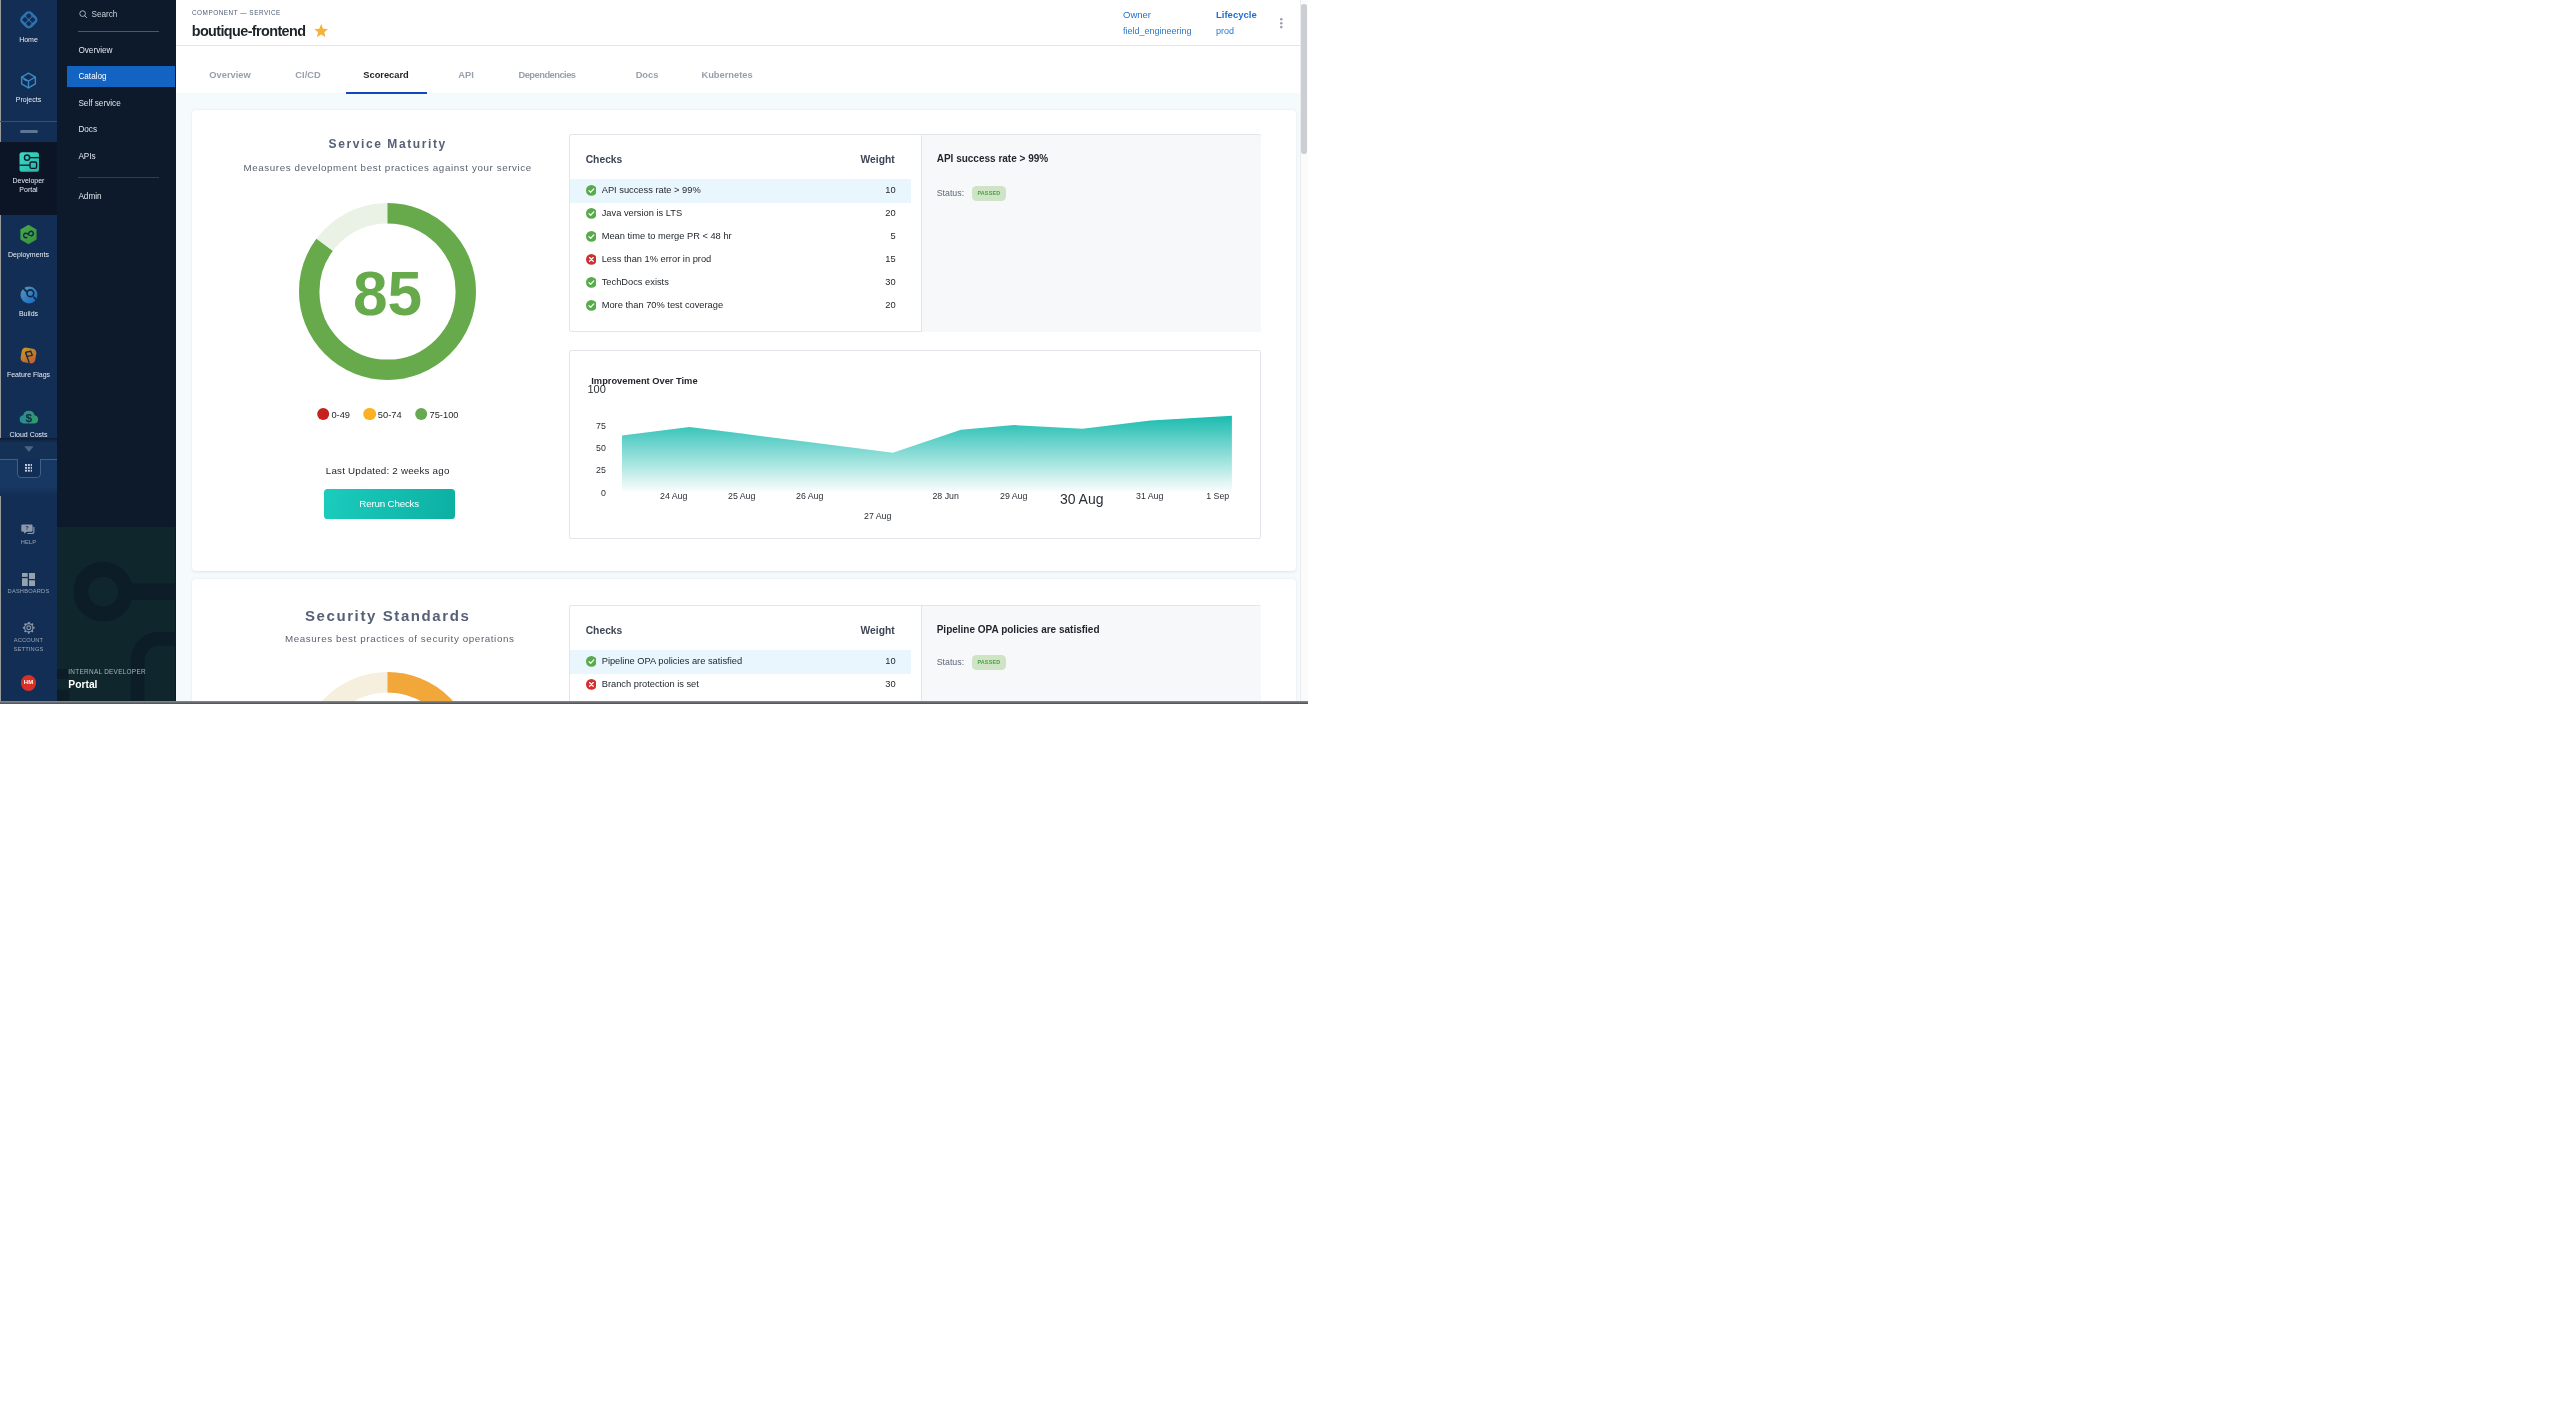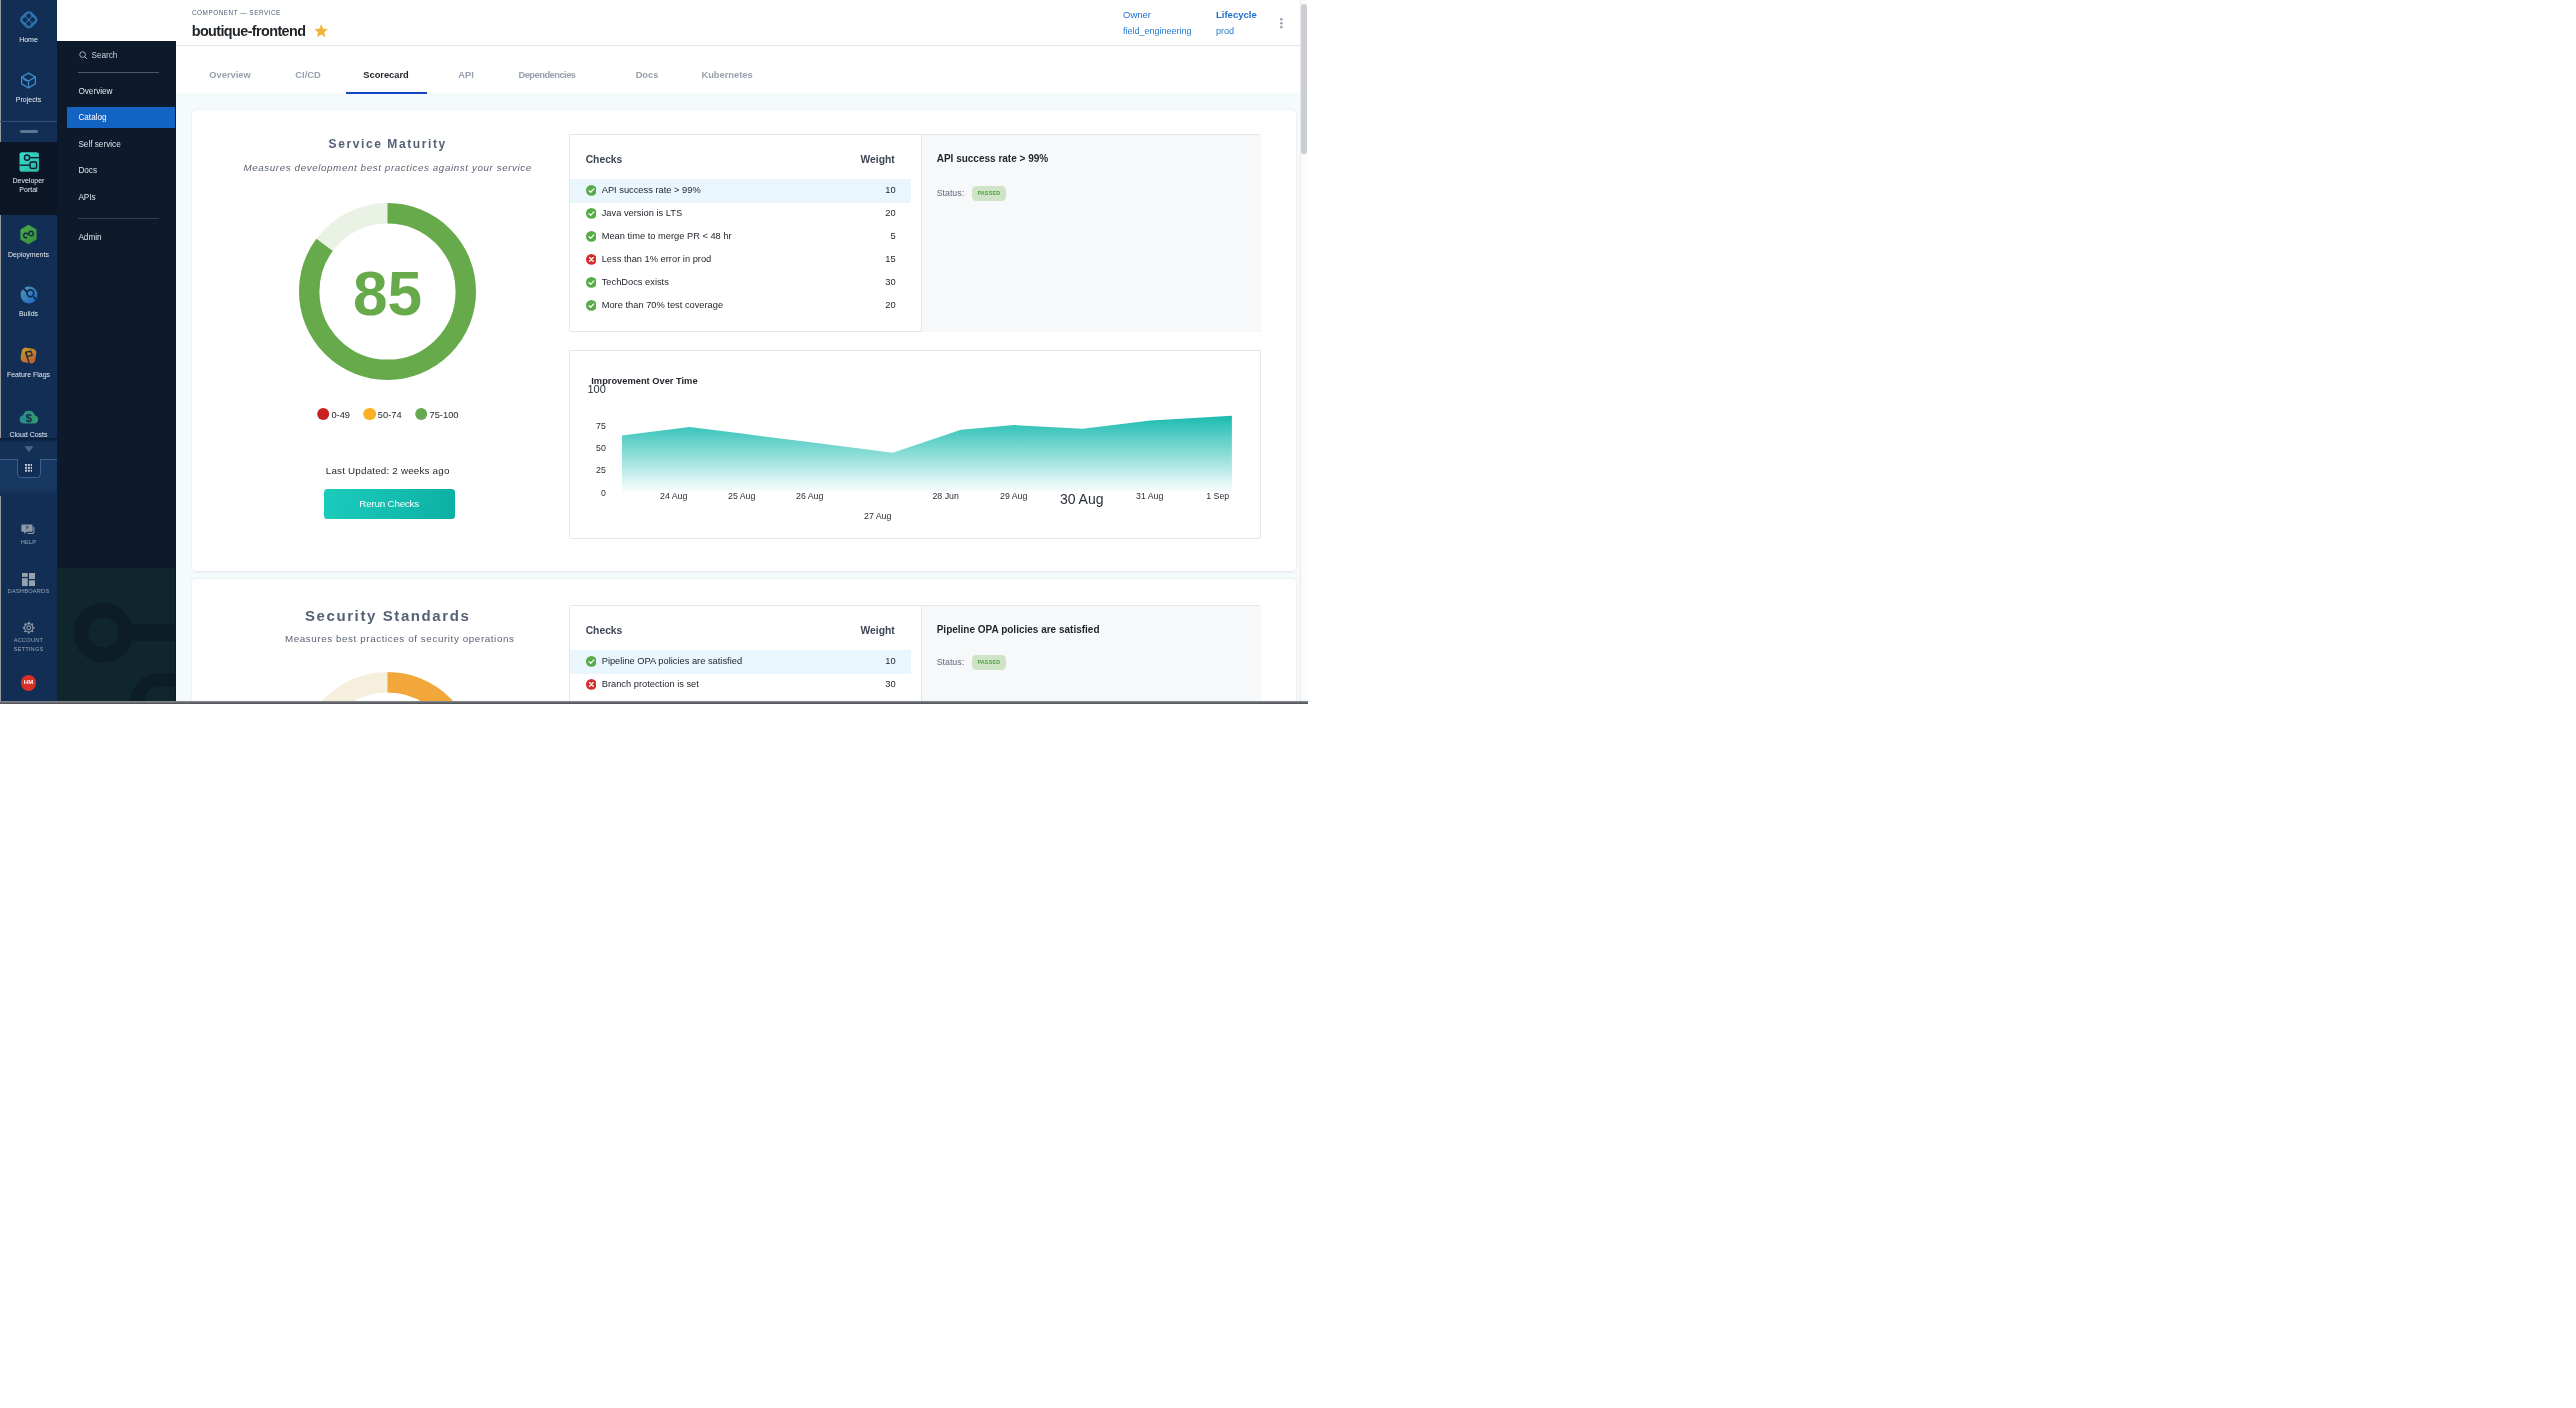--- a/index.html
+++ b/index.html
@@ -15,21 +15,21 @@
 .rlabel { color:#e7ecf3; font-size:7px; line-height:8.8px; }
 .rlabel2 { color:#9aa6b5; font-size:5.7px; line-height:7.2px; letter-spacing:0.2px; }
 #rail .divline { position:absolute; left:0; top:121px; width:57px; height:0.5px; background:#31517a; }
 #rail .dash { position:absolute; left:19.6px; top:130px; width:18px; height:2.6px; border-radius:1.5px; background:#5d7694; }
 #rail .active { position:absolute; left:0; top:142px; width:57px; height:73px; background:#0b1526; }
 #rail .band { position:absolute; left:0; top:438px; width:57px; height:20.6px; background:linear-gradient(rgba(3,9,20,0.5), rgba(3,9,20,0) 4.6px), #143055; }
 #rail .band2 { position:absolute; left:0; top:459px; width:57px; height:37px; background:linear-gradient(#183864 70%, #132e55); border-top:0.5px solid #40608c; }
 #rail .gridbtn { position:absolute; left:17px; top:459px; width:24px; height:18.5px; border:0.6px solid #3b6191; border-top:none; border-radius:0 0 4.6px 4.6px; background:#132e55; }
 
 
-#snav { position:absolute; left:57px; top:0; width:136px; height:704px; background:#0c1a2b;margin-top:41px; }
+#snav { position:absolute; left:57px; top:0; width:136px; height:704px; background:#0c1a2b; }
 #snav .search { position:absolute; left:21.6px; top:10.3px; color:#ccd4dd; font-size:8.2px; }
 #snav .sline { position:absolute; left:21px; top:31px; width:81px; height:0.5px; background:rgba(160,175,192,0.42); }
 .mitem { position:absolute; left:21.4px; color:#dfe6ee; font-size:8.2px; }
 #snav .hl { position:absolute; left:10.3px; top:66px; width:108px; height:21px; background:#1263c2; }
 #snav .mdiv { position:absolute; left:21px; top:177px; width:81px; height:0.5px; background:rgba(255,255,255,0.16); }
 #snav .gfx { position:absolute; left:0; top:527px; width:118px; height:178px; background:#0f262c; overflow:hidden; }
 #snav .brandlab { position:absolute; left:11.3px; top:668px; color:#a9b3bf; font-size:6.4px; letter-spacing:0.3px; }
 #snav .brand { position:absolute; left:11.3px; top:679px; color:#fff; font-size:10.3px; font-weight:bold; }
 
 
@@ -289,21 +289,21 @@
       <div class="tab on" style="left:210px;">Scorecard</div>
       <div class="tab" style="left:290px;">API</div>
       <div class="tab" style="left:371px; letter-spacing:-0.5px;">Dependencies</div>
       <div class="tab" style="left:471px;">Docs</div>
       <div class="tab" style="left:551px;">Kubernetes</div>
       <div class="ul"></div>
     </div>
 
     <div class="card" id="card1">
       <div class="abs" style="left:196px; top:27px; transform:translateX(-50%); font-size:12px; font-weight:bold; color:#566076; letter-spacing:1.6px;">Service Maturity</div>
-      <div class="abs" style="left:196px; top:52px; transform:translateX(-50%); font-size:9.8px; color:#5a6373; letter-spacing:0.6px; white-space:nowrap;font-style:italic;">Measures development best practices against your service</div>
+      <div class="abs" style="left:196px; top:52px; transform:translateX(-50%); font-size:9.8px; color:#5a6373; letter-spacing:0.6px; white-space:nowrap;">Measures development best practices against your service</div>
       <svg class="abs" style="left:107px; top:93px;" width="177" height="177" viewBox="0 0 343 343">
         <circle cx="171.5" cy="171.5" r="151.75" fill="none" stroke="#e9f2e4" stroke-width="39.5"></circle>
         <circle cx="171.5" cy="171.5" r="151.75" fill="none" stroke="#67aa4c" stroke-width="39.5" stroke-dasharray="810.5 143" transform="rotate(-90 171.5 171.5)"></circle>
         <text x="171.5" y="217" text-anchor="middle" font-family="Liberation Sans, sans-serif" font-size="120.5" font-weight="bold" fill="#67aa4c" letter-spacing="0">85</text>
       </svg>
       <div class="abs" style="left:196px; top:298px; transform:translateX(-50%); white-space:nowrap; font-size:9.3px; color:#23282e;">
         <span style="display:inline-block; width:12.4px; height:12.4px; border-radius:50%; background:#c6211f; vertical-align:-2.6px;"></span><span style="margin:0 10.8px 0 2.1px;">0-49</span>
         <span style="display:inline-block; width:12.4px; height:12.4px; border-radius:50%; background:#fbb123; vertical-align:-2.6px;"></span><span style="margin:0 10.8px 0 2.1px;">50-74</span>
         <span style="display:inline-block; width:12.4px; height:12.4px; border-radius:50%; background:#67a951; vertical-align:-2.6px;"></span><span style="margin:0 0 0 2.1px;">75-100</span>
       </div>

